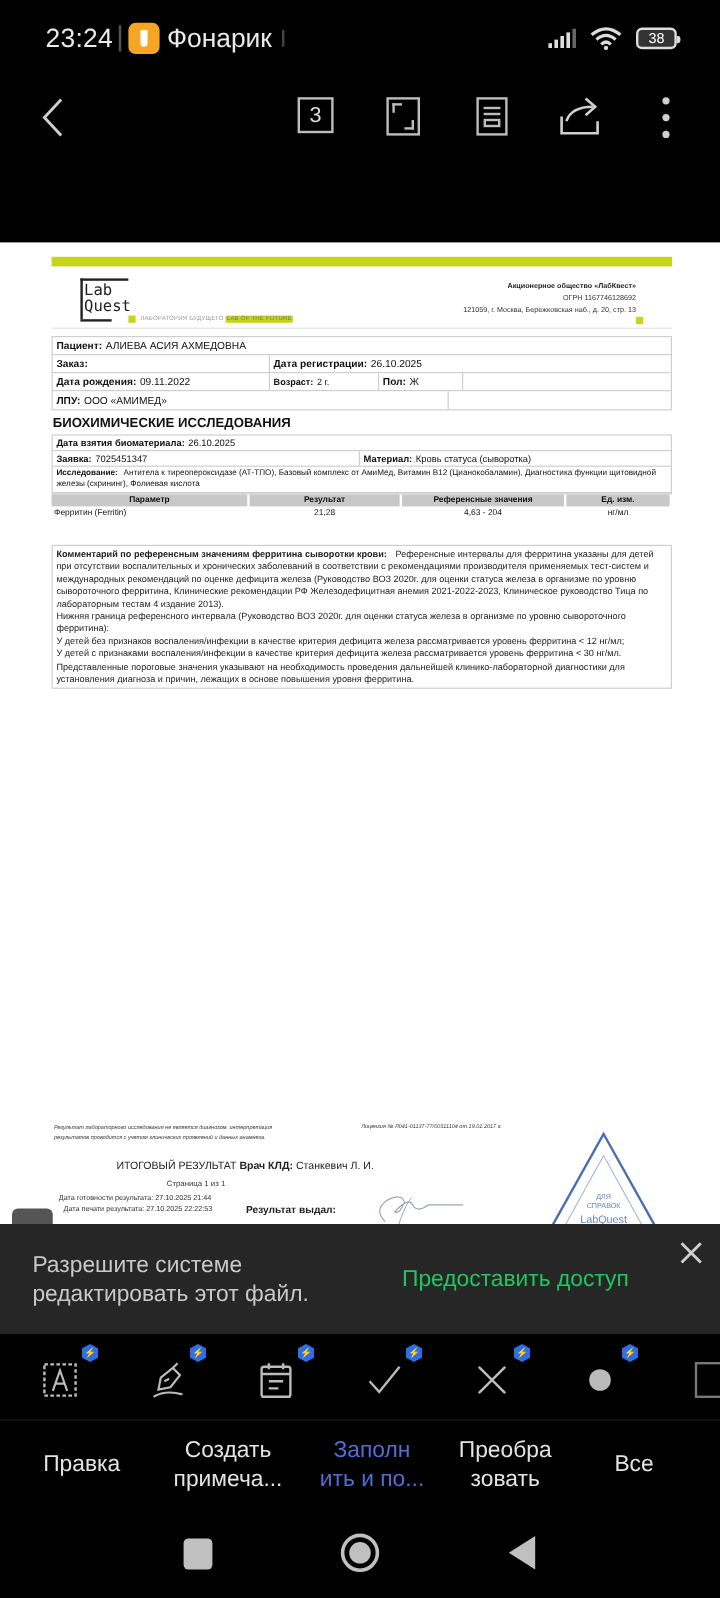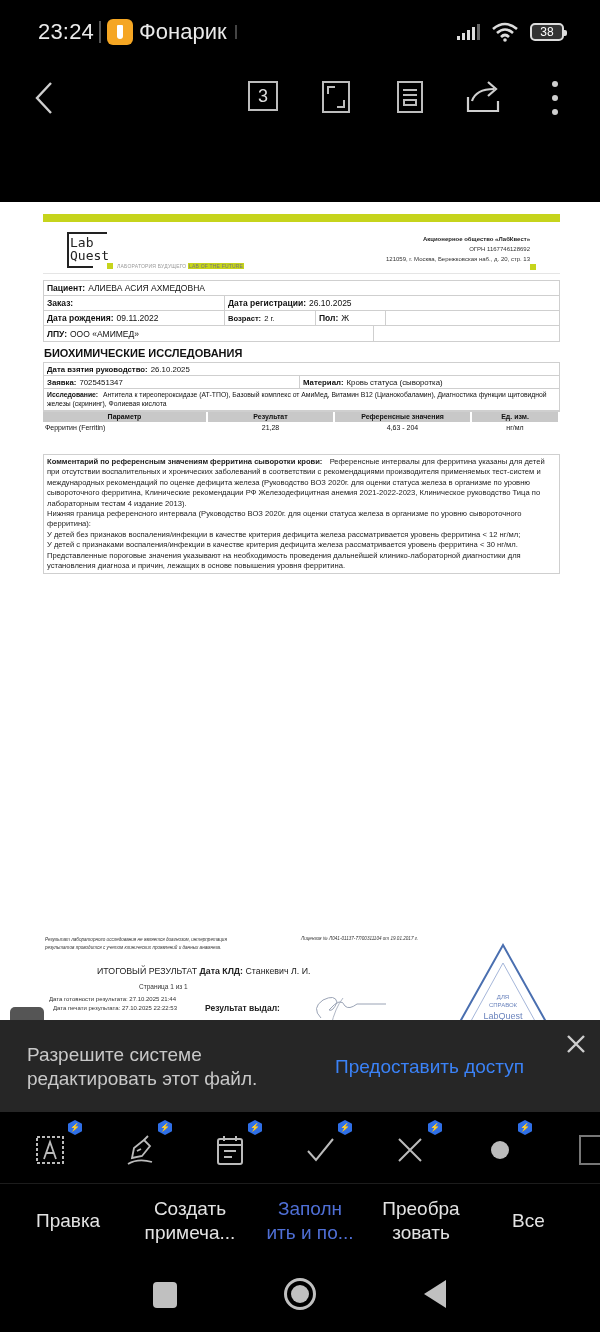--- a/index.html
+++ b/index.html
@@ -84,21 +84,21 @@
     .printed { position: absolute; left: 10px; top: 69px; font-size: 6px; color: #333; }
     .issued { position: absolute; left: 162px; top: 67px; font-size: 8.5px; font-weight: bold; color: #222; }
     .signature { position: absolute; left: 258px; top: 52px; width: 90px; height: 40px; }
     .stamp { position: absolute; left: 410px; top: 5px; width: 100px; height: 90px; }
 
     .page-tab { position: absolute; left: 10px; top: 805px; width: 34px; height: 20px; background: #555; border-radius: 5px 5px 0 0; }
 
     
     .banner { position: absolute; top: 1020px; left: 0; width: 600px; height: 92px; background: #262626; padding-left: 42px; }
     .banner-text { position: absolute; left: 27px; top: 23px; font-size: 19px; line-height: 24px; color: #c8c8c8; }
-    .banner-action { position: absolute; left: 335px; top: 36px; font-size: 19px; color: #3b82f6; }
+    .banner-action { position: absolute; left: 335px; top: 36px; font-size: 19px; color: #22c55e; }
     .banner-close { position: absolute; left: 562px; top: 10px; width: 28px; height: 28px; }
 
     
     .tools { position: absolute; top: 1112px; left: 0; width: 600px; height: 72px; background: #000; border-bottom: 1px solid #1c1c1c; }
     .tool { position: absolute; top: 18px; width: 40px; height: 40px; display: flex; align-items: center; justify-content: center; }
     .badge { position: absolute; top: -10px; right: -12px; width: 14px; height: 15px; background: #2f6fe6; clip-path: polygon(50% 0, 100% 25%, 100% 75%, 50% 100%, 0 75%, 0 25%); display: flex; align-items: center; justify-content: center; font-size: 8px; color: #fff; }
     .t-text { left: 30px; }
     .t-sign { left: 120px; }
     .t-date { left: 210px; }
     .t-check { left: 300px; }
@@ -238,21 +238,21 @@
             <span>89175</span>
           </div>
       </div>
     </div>
 
     <div class="section-title">БИОХИМИЧЕСКИЕ ИССЛЕДОВАНИЯ</div>
 
     <div class="grid2">
       <div class="row">
         <div class="cell" style="width:100%">
-            <span class="lbl">Дата взятия руководство:</span>
+            <span class="lbl">Дата взятия биоматериала:</span>
             <span>26.10.2025</span>
           </div>
       </div>
       <div class="row">
         <div class="cell" style="width:256px">
             <span class="lbl">Заявка:</span>
             <span>7025451347</span>
           </div>
         <div class="cell" style="flex:1">
             <span class="lbl">Материал:</span>
@@ -286,21 +286,21 @@
     </div>
 
     <div class="footer">
       <div class="disclaimer">
         <div>Результат лабораторного исследования не является диагнозом, интерпретация</div>
         <div>результатов проводится с учетом клинических проявлений и данных анамнеза.</div>
       </div>
       <div class="license">Лицензия № Л041-01137-77/00311104 от 19.01.2017 г.</div>
       <div class="final">
         <span>ИТОГОВЫЙ РЕЗУЛЬТАТ</span>
-        <span class="b">Дата КЛД:</span>
+        <span class="b">Врач КЛД:</span>
         <span>Станкевич Л. И.</span>
       </div>
       <div class="pages">Страница 1 из 1</div>
       <div class="ready">Дата готовности результата: 27.10.2025 21:44</div>
       <div class="printed">Дата печати результата: 27.10.2025 22:22:53</div>
       <div class="issued">Результат выдал:</div>
       <svg class="signature" viewBox="0 0 90 40">
         <path d="M20 30 Q10 20 22 12 Q34 6 36 14 Q32 24 28 22 Q40 8 44 18 Q48 22 56 16 L85 16" stroke="#9aa3b5" stroke-width="1" fill="none"></path>
         <path d="M30 38 Q34 20 42 10" stroke="#9aa3b5" stroke-width="0.8" fill="none"></path>
       </svg>

